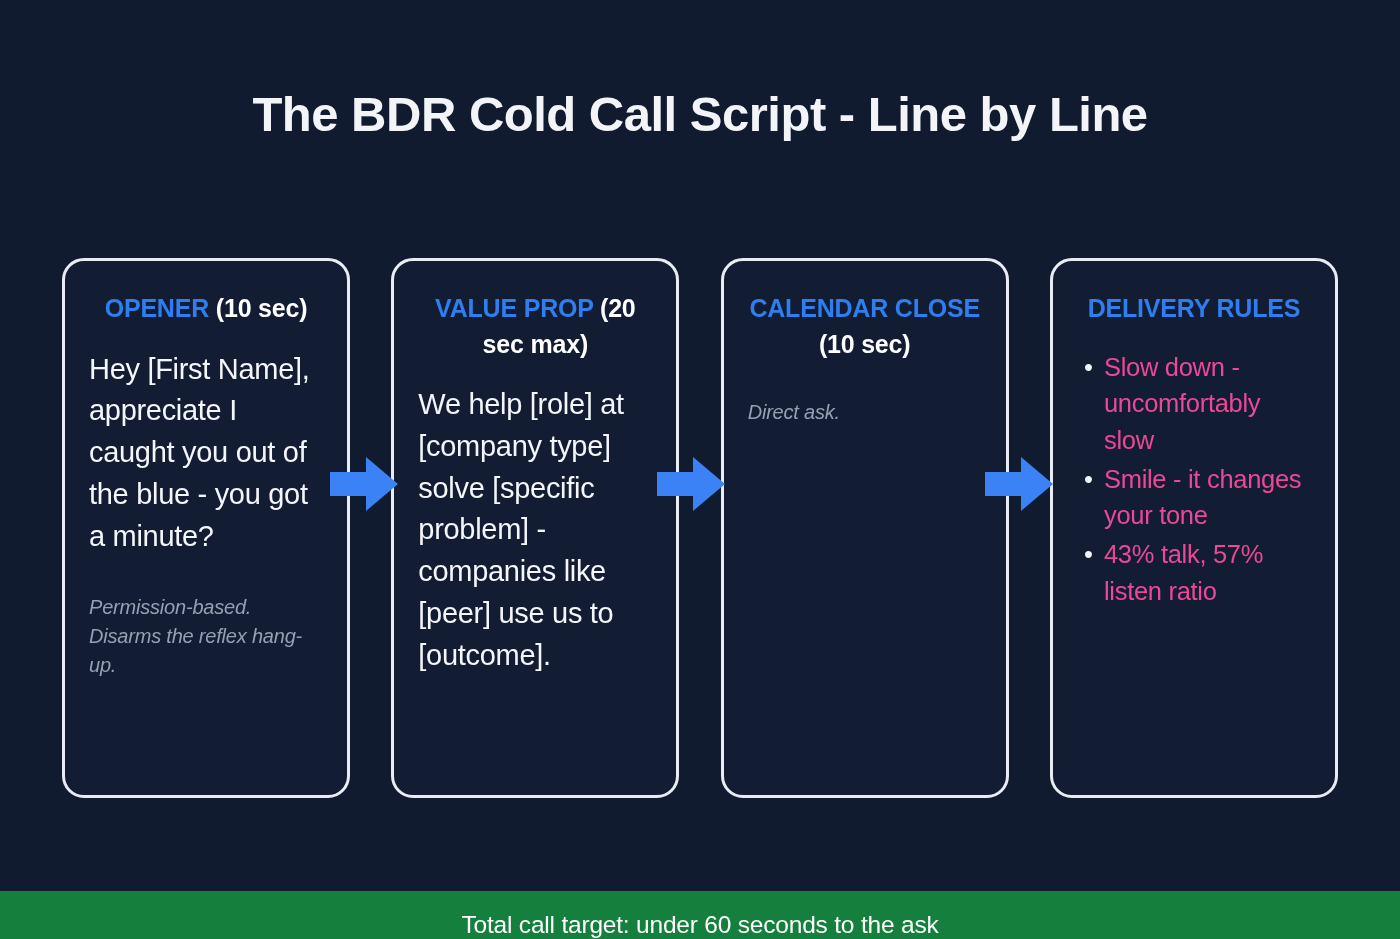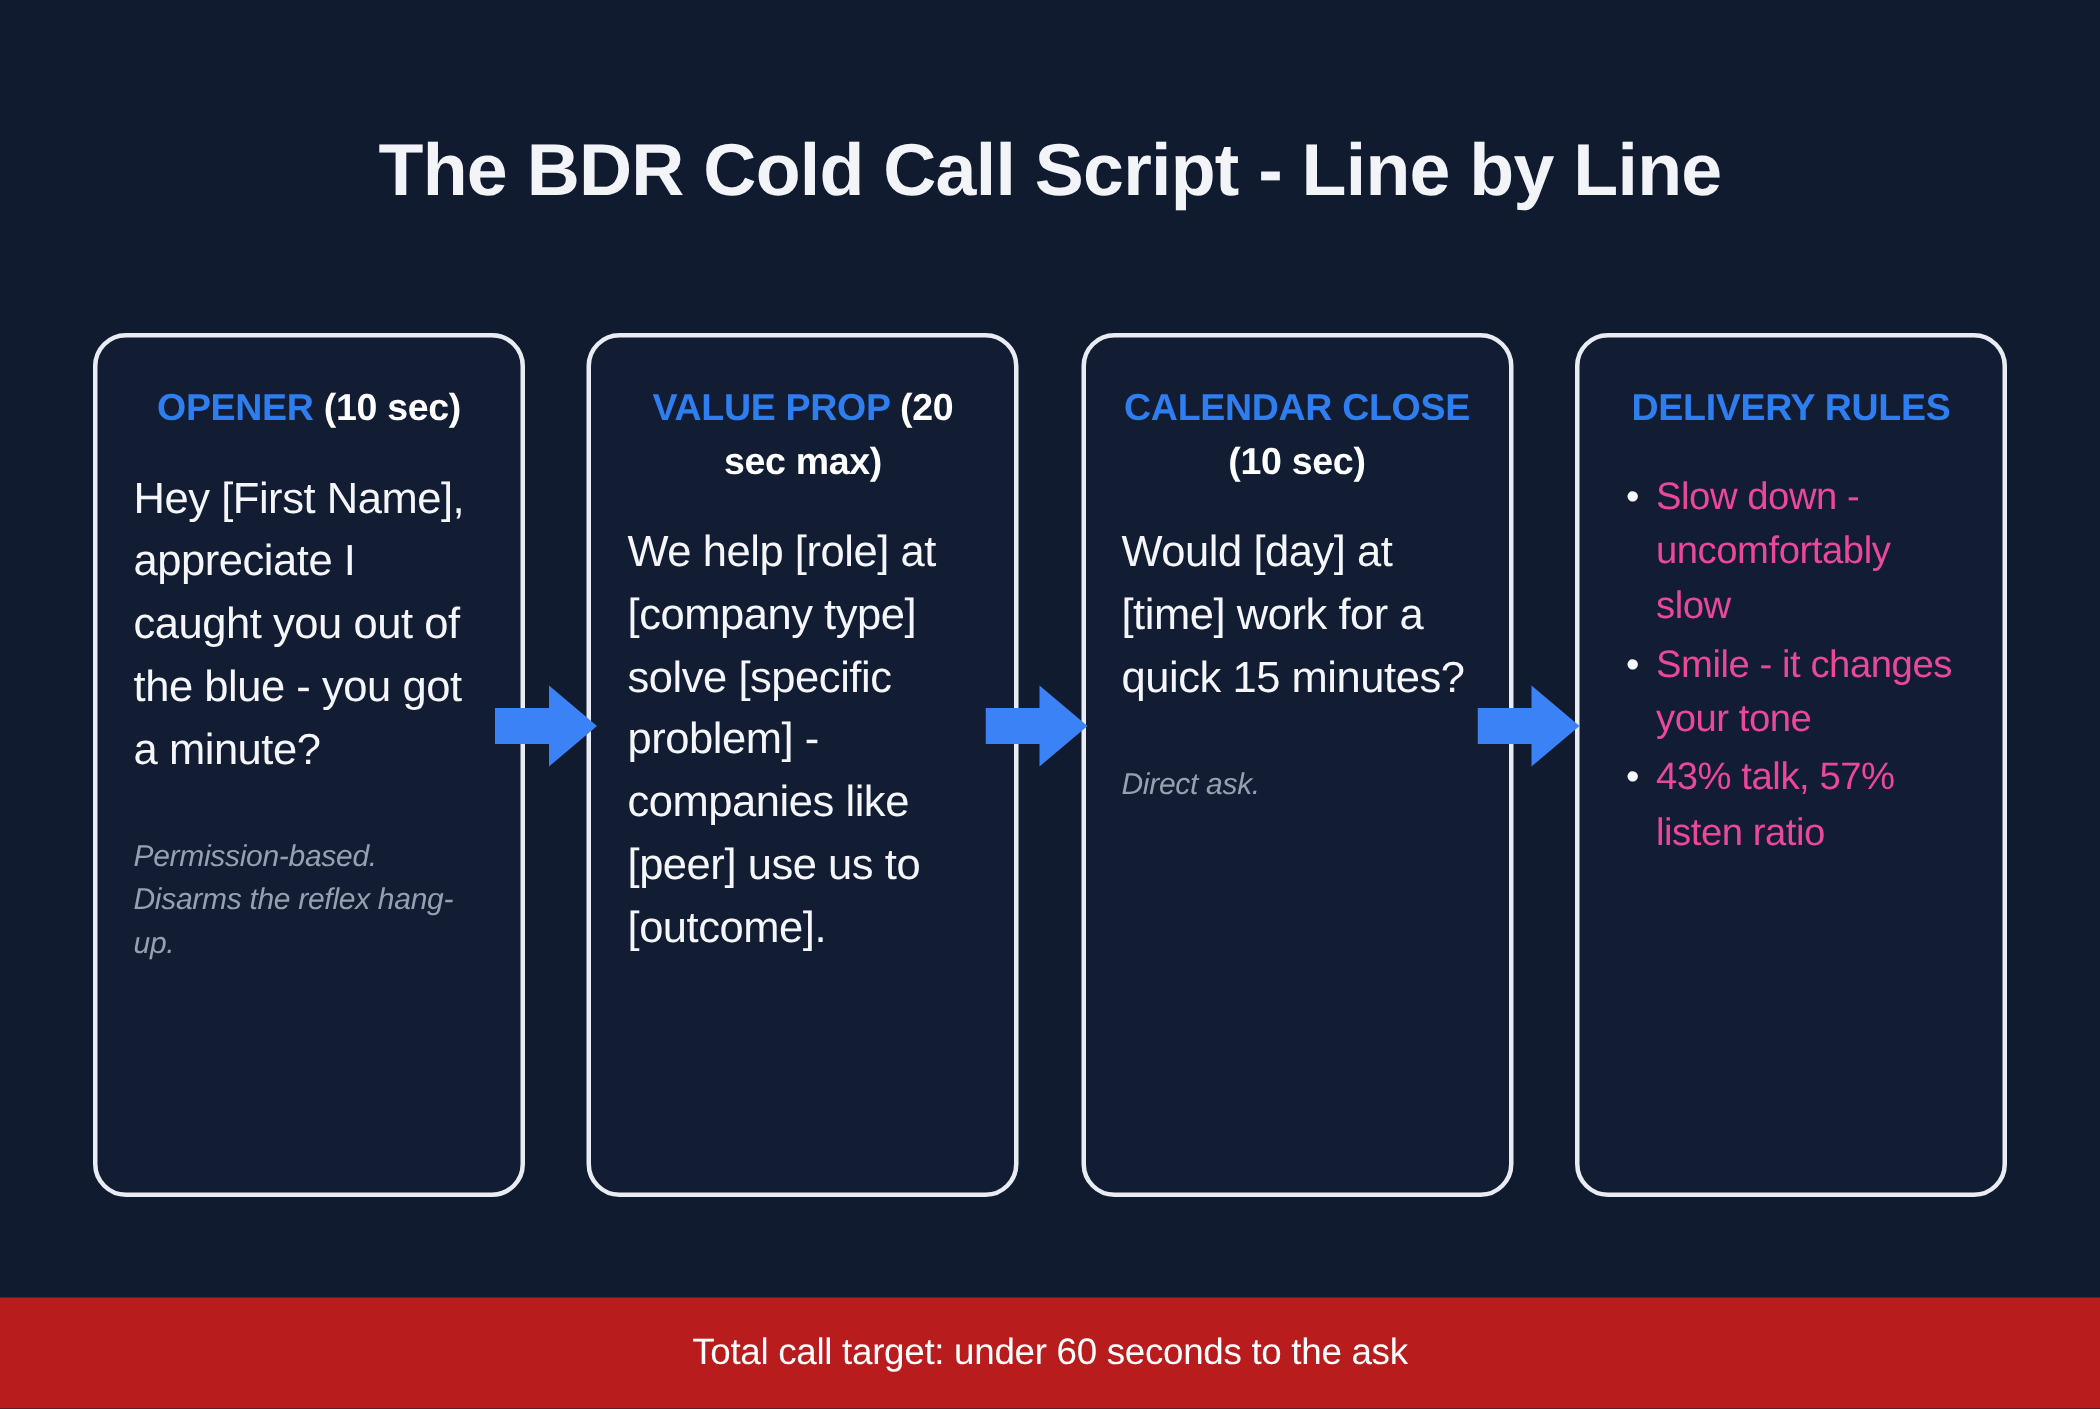--- a/index.html
+++ b/index.html
@@ -43,20 +43,21 @@
   }
 
   .card {
     width: 288px;
     box-sizing: border-box;
     border: 3px solid #e9ecf2;
     border-radius: 22px;
     background: #121d33;
     padding: 30px 24px 6px 24px;
     position: relative;
+    margin-top: 36px;
   }
 
   .card-heading {
     text-align: center;
     font-size: 25px;
     font-weight: 700;
     line-height: 1.42;
     margin: 0 0 22px 0;
     letter-spacing: -0.2px;
   }
@@ -121,24 +122,24 @@
   .arrow-1 { left: 330px; }
   .arrow-2 { left: 657px; }
   .arrow-3 { left: 985px; }
 
   
   .footer-bar {
     position: absolute;
     left: 0;
     bottom: 0;
     width: 1400px;
-    height: 74px;
-    background: #b91c1c;
+    height: 48px;
+    background: #15803d;
     display: flex;
-    align-items: center;
+    align-items: flex-end;
     justify-content: center;
   }
   .footer-text {
     color: #ffffff;
     font-size: 24.5px;
     letter-spacing: -0.2px;
     font-weight: 400;
   }
 </style>
 </head>
@@ -166,21 +167,20 @@
       <span class="tm">(20 sec max)</span>
     </div>
     <p class="card-body">We help [role] at [company type] solve [specific problem] - companies like [peer] use us to [outcome].</p>
   </div>
 
   <div class="card">
     <div class="card-heading">
       <span class="kw">CALENDAR CLOSE</span>
       <span class="tm">(10 sec)</span>
     </div>
-    <p class="card-body">Would [day] at [time] work for a quick 15 minutes?</p>
     <p class="card-note">
       <span class="nl">Direct ask.</span>
     </p>
   </div>
 
   <div class="card">
     <div class="card-heading">
       <span class="kw">DELIVERY RULES</span>
     </div>
     <ul class="bullet-list">

